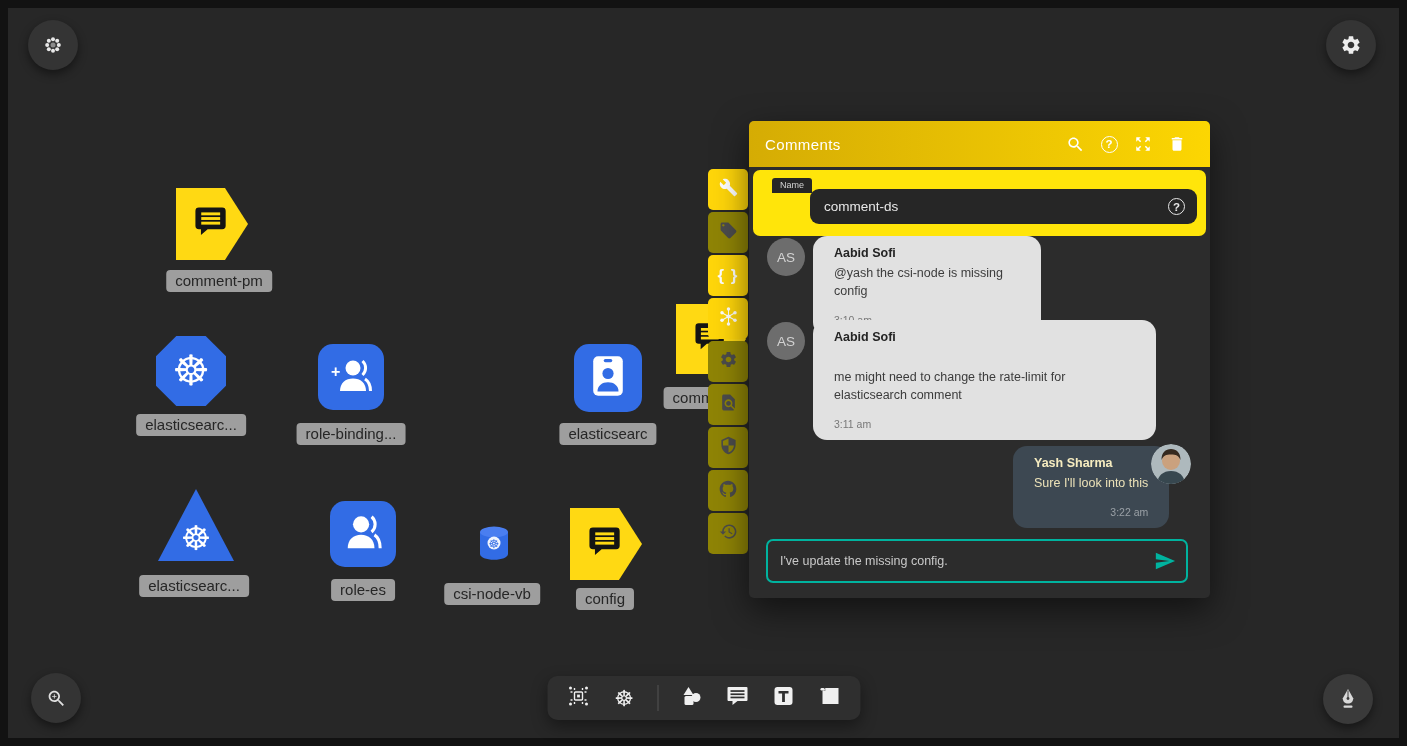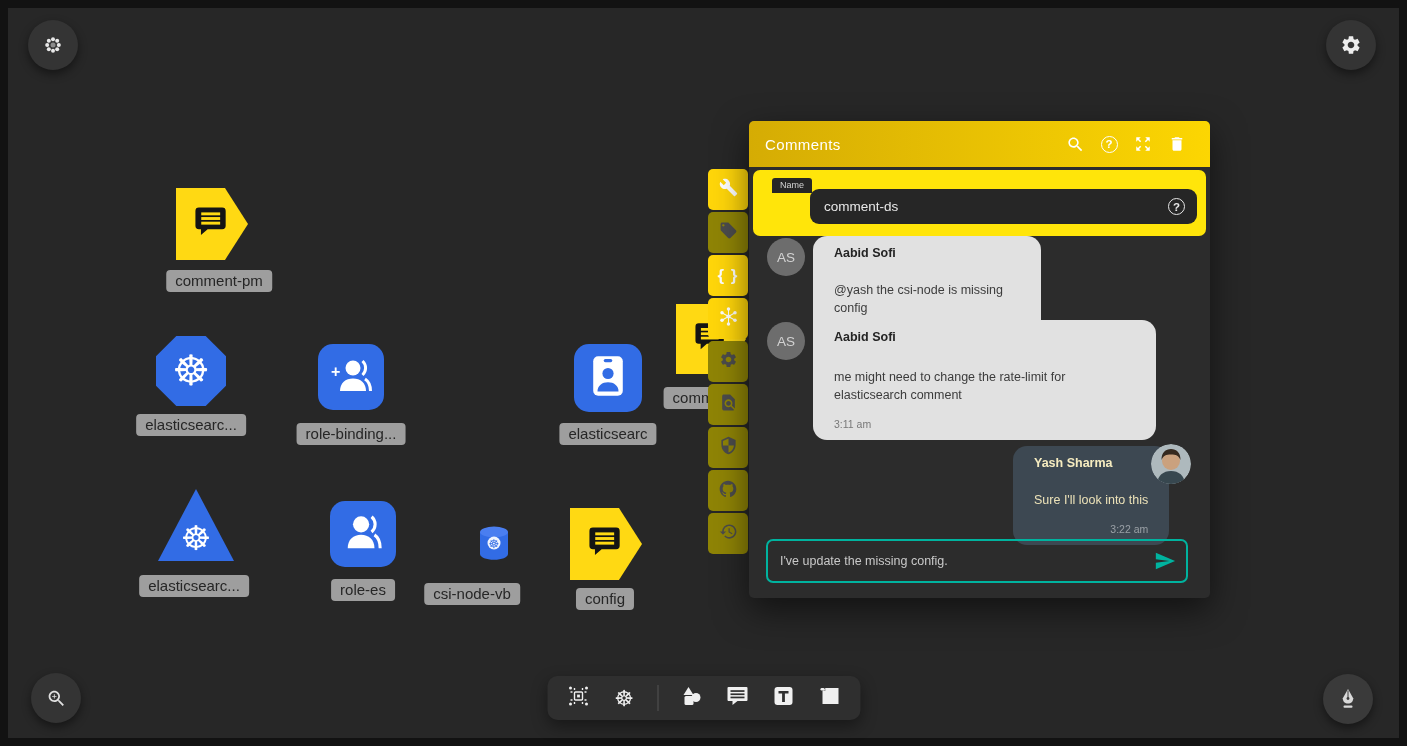--- a/index.html
+++ b/index.html
@@ -44,21 +44,21 @@
   .name-section { position:absolute; left:4px; right:4px; top:49px; height:66px; background:#ffe50a; border-radius:7px; }
   .name-input-box { position:absolute; left:9px; right:9px; top:19px; bottom:12px; background:#262626; border-radius:9px; display:flex; align-items:center; padding:0 12px 0 14px;margin-left:48px; }
   .name-input-box input { flex:1; background:transparent; border:none; outline:none; color:#e8e8e8; font-size:13.5px; font-family:"Liberation Sans", sans-serif; }
   .name-chip { position:absolute; left:19px; top:8px; background:#262626; color:#d4d4d4; font-size:9px; padding:2px 8px 3px; border-radius:3px 3px 0 0; }
   .name-input-box .qcircle { border-color:#e8e8e8; color:#e8e8e8; }
 
   
   .avatar { position:absolute; width:38px; height:38px; border-radius:50%; background:#6d6d6d; color:#d2d2d2; font-size:13.5px; display:flex; align-items:center; justify-content:center; }
   .bubble { position:absolute; background:#e1e1e1; border-radius:14px; padding:10px 21px; }
   .msg-name { font-size:12.5px; font-weight:bold; color:#242424; }
-  .msg-text { font-size:12.5px; color:#3c3c3c; margin-top:21px; line-height:1.45; }
+  .msg-text { font-size:12.5px; color:#3c3c3c; margin-top:4px; line-height:1.45; }
   .msg-time { font-size:10.5px; color:#787878; margin-top:14px; }
   .bubble.dark { background:#3d4852; }
   .bubble.dark .msg-name { color:#f6ecc0; }
   .bubble.dark .msg-text { color:#ece2b8; white-space:nowrap; }
   .bubble.dark .msg-time { color:#9aa0a6; text-align:right; }
   .photo-avatar { position:absolute; width:40px; height:40px; border-radius:50%; overflow:hidden; }
 
   
   .composer { position:absolute; left:17px; top:418px; width:422px; height:44px; border:2px solid #00B39F; border-radius:7px; display:flex; align-items:center; padding:0 10px 0 12px; }
   .composer input { flex:1; background:transparent; border:none; outline:none; color:#c9c9c9; font-size:12.5px; font-family:"Liberation Sans", sans-serif; }
@@ -147,21 +147,21 @@
     <div class="node" style="left:469px;top:519px;width:34px;height:36px;">
       <span>
         <svg width="34" height="36" viewBox="0 0 34 36">
             <path d="M3 7v22c0 3.3 6.3 5.8 14 5.8S31 32.3 31 29V7z" fill="#326CE5"></path>
             <ellipse cx="17" cy="7" rx="14" ry="5.4" fill="#4a7ef0"></ellipse>
             <circle cx="17" cy="18" r="6.5" fill="#fff" opacity=".92"></circle>
             <text x="17" y="22.5" text-anchor="middle" font-size="12" fill="#326CE5" font-family="DejaVu Sans,sans-serif">☸</text>
           </svg>
       </span>
     </div>
-    <div class="node-label" style="left:464px;top:575px;">csi-node-vb</div>
+    <div class="node-label" style="left:484px;top:575px;">csi-node-vb</div>
 
     <div class="node flag" style="left:562px;top:500px;width:72px;height:72px;">
       <span>
         <svg width="36" height="32" viewBox="0 0 24 22">
             <path d="M3 1h16a2.4 2.4 0 012.4 2.4v10.2a2.4 2.4 0 01-2.4 2.4H9l-4.6 4v-4H3A2.4 2.4 0 01.6 13.6V3.4A2.4 2.4 0 013 1z" fill="#141414"></path>
             <rect x="4.6" y="4.4" width="13" height="2" fill="#FFD913"></rect>
             <rect x="4.6" y="7.6" width="13" height="2" fill="#FFD913"></rect>
             <rect x="4.6" y="10.8" width="13" height="2" fill="#FFD913"></rect>
           </svg>
       </span>

